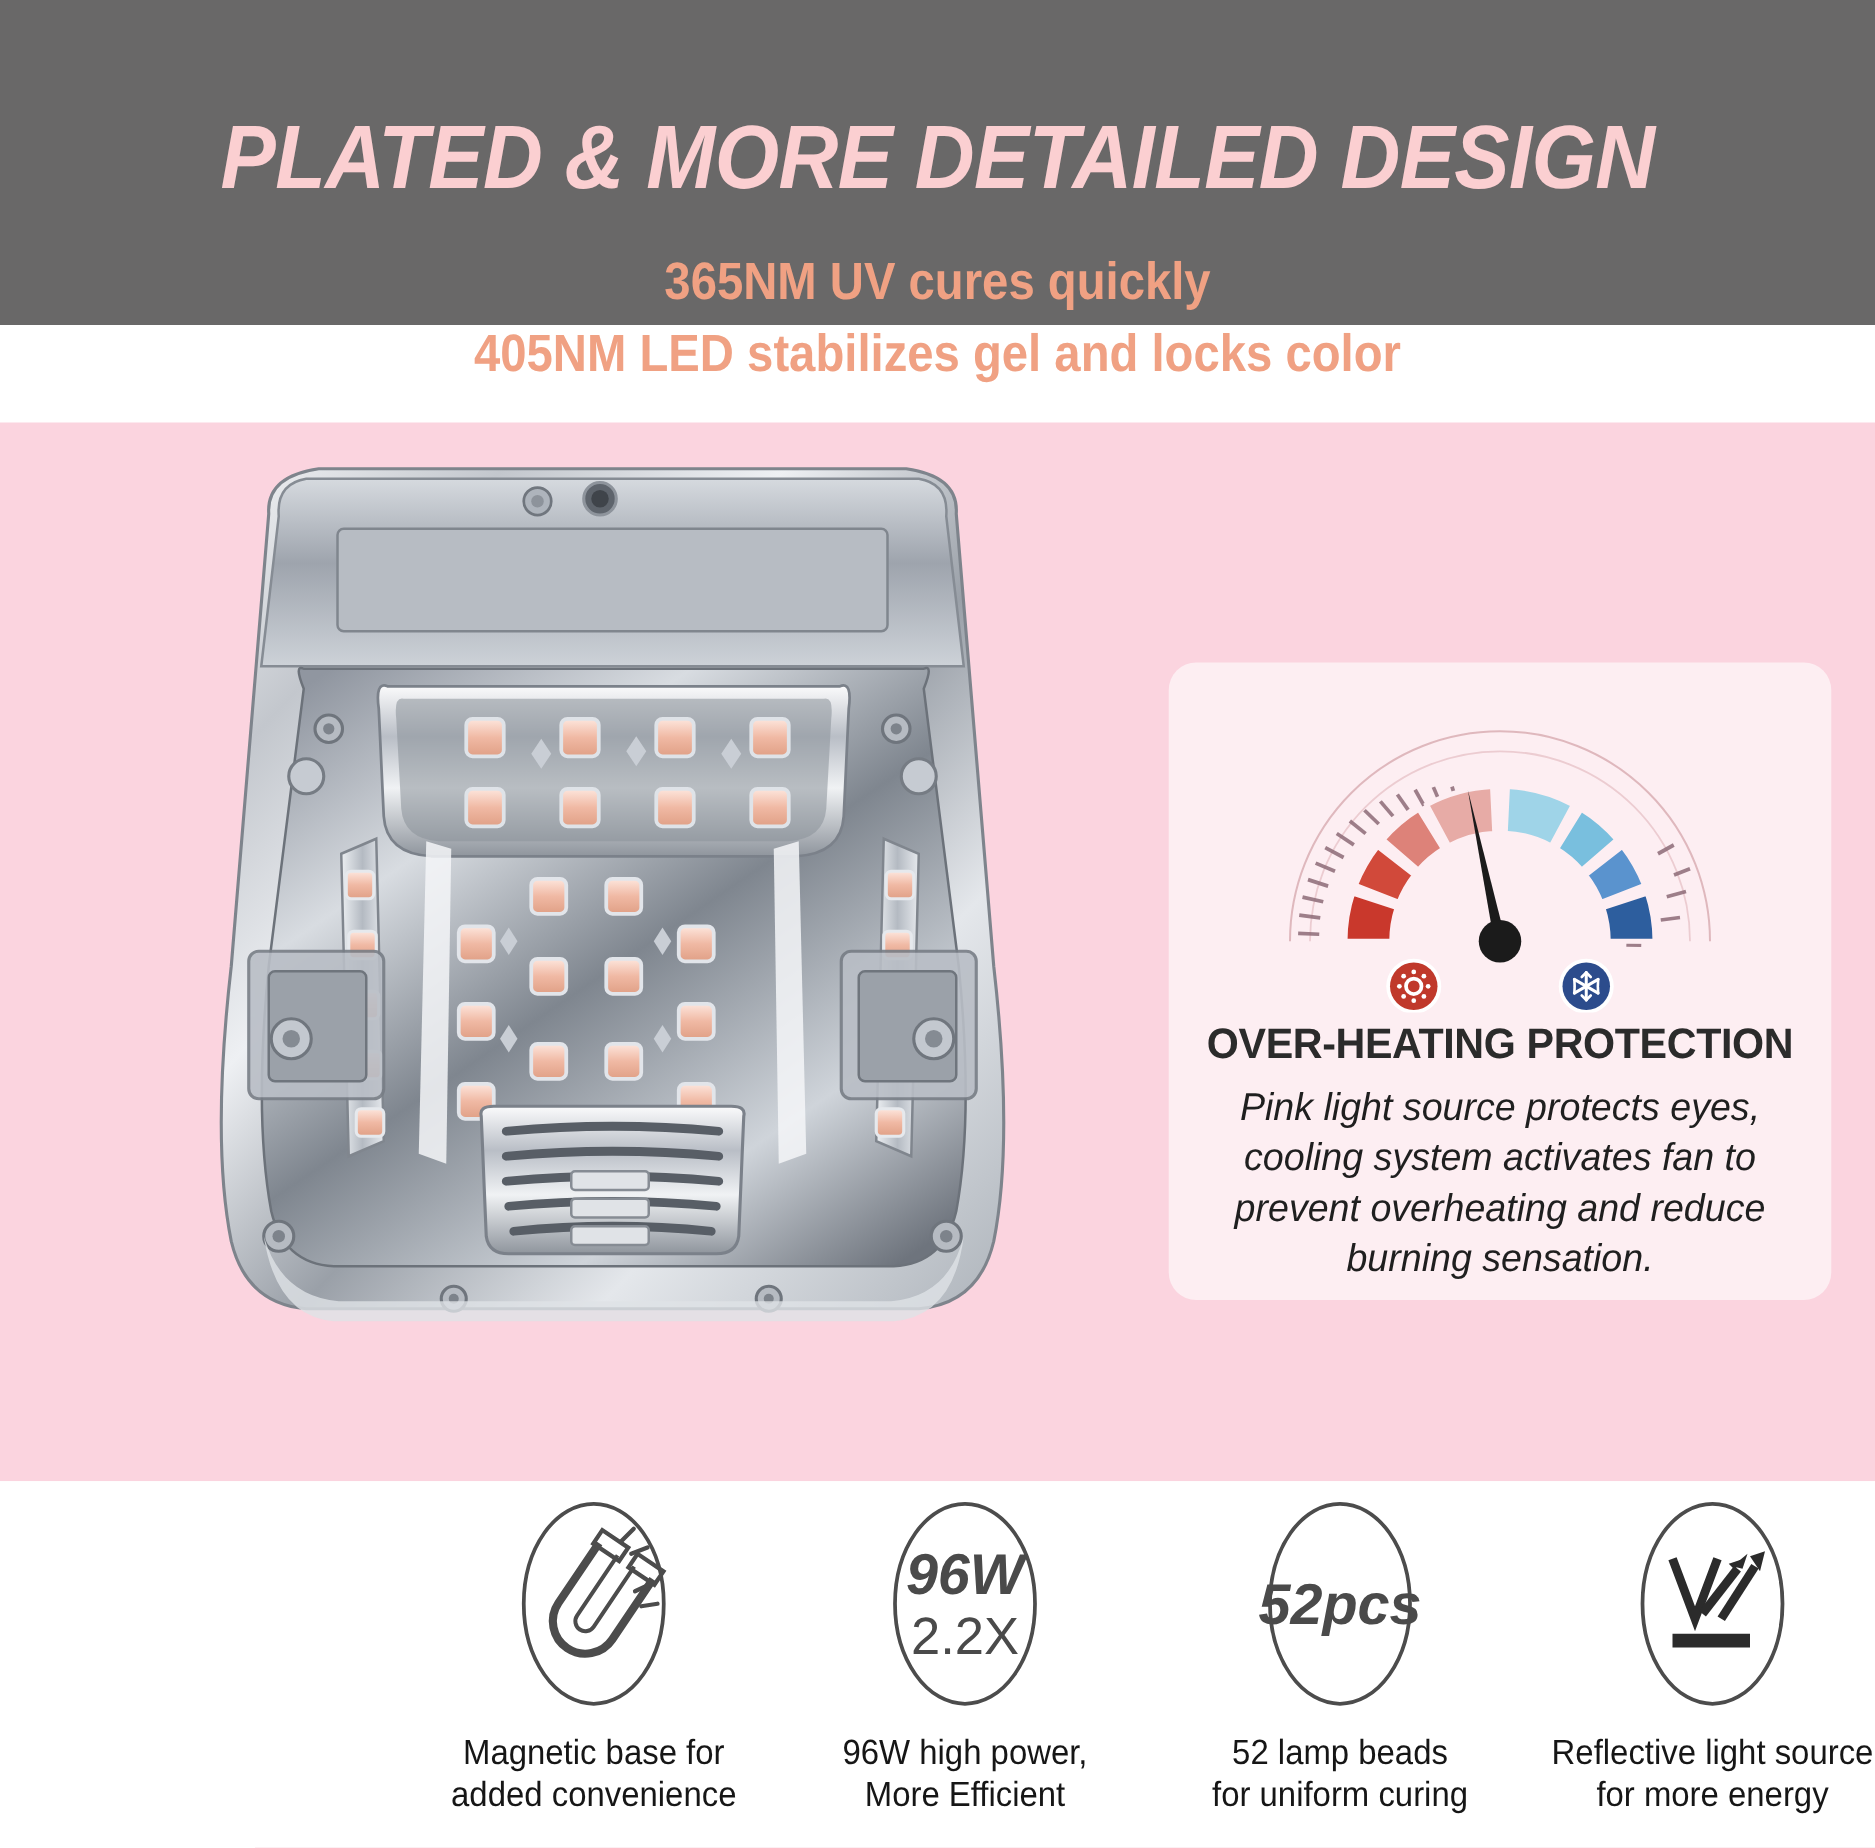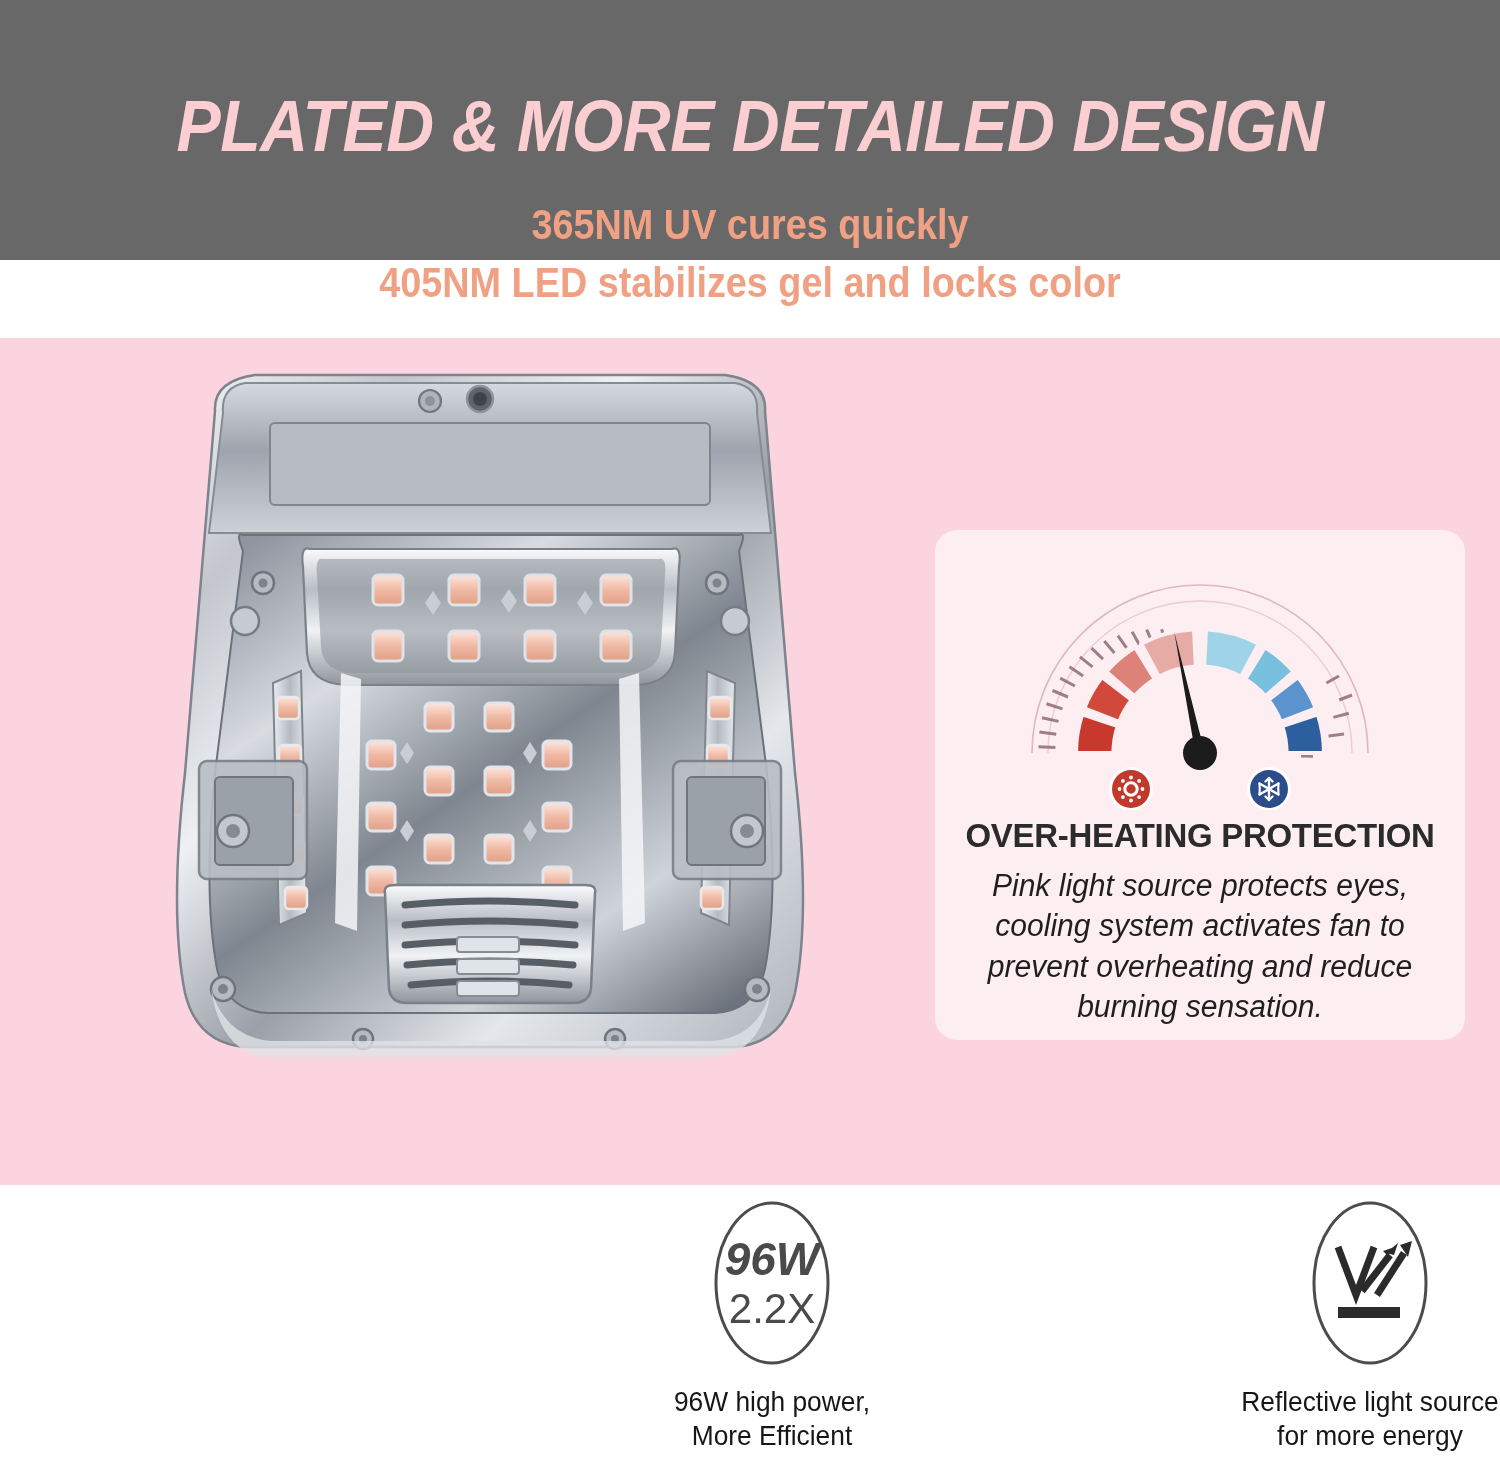--- a/index.html
+++ b/index.html
@@ -387,31 +387,58 @@
       </svg>
     </div>
     <div class="card-title">OVER-HEATING PROTECTION</div>
     <div class="card-body">Pink light source protects eyes, cooling system activates fan to prevent overheating and reduce burning sensation.</div>
   </div>
 </div>
 
 <div class="features">
 
 
+  <div class="feature" style="left:325px;">
+    <svg class="oval" viewBox="0 0 176 176" xmlns="http://www.w3.org/2000/svg">
+      <ellipse cx="88" cy="88" rx="56" ry="80" fill="none" stroke="#4c4c4c" stroke-width="3"></ellipse>
+      <g transform="rotate(34 88 92)">
+        <path d="M62 46 L62 104 A26 26 0 0 0 114 104 L114 46" fill="none" stroke="#4c4c4c" stroke-width="6.5" stroke-linecap="butt"></path>
+        <path d="M80 46 L80 104 A8 8 0 0 0 96 104 L96 46" fill="none" stroke="#4c4c4c" stroke-width="3.2"></path>
+        <rect x="58.5" y="36" width="25" height="13" fill="none" stroke="#4c4c4c" stroke-width="3.4"></rect>
+        <rect x="92.5" y="36" width="25" height="13" fill="none" stroke="#4c4c4c" stroke-width="3.4"></rect>
+      </g>
+      <g stroke="#4c4c4c" stroke-width="3.4" stroke-linecap="round">
+        <line x1="110" y1="38" x2="120" y2="28"></line>
+        <line x1="118" y1="48" x2="131" y2="43"></line>
+        <line x1="121" y1="78" x2="134" y2="72"></line>
+        <line x1="126" y1="90" x2="139" y2="88"></line>
+      </g>
+    </svg>
+    <div class="cap">Magnetic base for
+added convenience</div>
+  </div>
 
   <div class="feature" style="left:622px;">
     <svg class="oval" viewBox="0 0 176 176" xmlns="http://www.w3.org/2000/svg">
       <ellipse cx="88" cy="88" rx="56" ry="80" fill="none" stroke="#4c4c4c" stroke-width="3"></ellipse>
       <text class="bignum-a" x="88" y="80" text-anchor="middle" font-family="Liberation Sans, sans-serif">96W</text>
       <text class="bignum-b" x="88" y="128" text-anchor="middle" font-family="Liberation Sans, sans-serif">2.2X</text>
     </svg>
     <div class="cap">96W high power,
 More Efficient</div>
   </div>
 
+  <div class="feature" style="left:922px;">
+    <svg class="oval" viewBox="0 0 176 176" xmlns="http://www.w3.org/2000/svg">
+      <ellipse cx="88" cy="88" rx="56" ry="80" fill="none" stroke="#4c4c4c" stroke-width="3"></ellipse>
+      <text class="bignum-a" x="88" y="104" text-anchor="middle" font-family="Liberation Sans, sans-serif" font-size="44">52pcs</text>
+    </svg>
+    <div class="cap">52 lamp beads
+for uniform curing</div>
+  </div>
 
   <div class="feature" style="left:1220px;">
     <svg class="oval" viewBox="0 0 176 176" xmlns="http://www.w3.org/2000/svg">
       <ellipse cx="88" cy="88" rx="56" ry="80" fill="none" stroke="#4c4c4c" stroke-width="3"></ellipse>
       <path d="M56 52 L74 100 L92 52" fill="none" stroke="#2b2b2b" stroke-width="7" stroke-linecap="butt"></path>
       <path d="M80 96 L108 60" fill="none" stroke="#2b2b2b" stroke-width="7"></path>
       <path d="M113 52 l-12 4 l5 5 l-4 4 l11 -13 Z" fill="#2b2b2b"></path>
       <path d="M104 58 L116 48 L112 60 Z" fill="#2b2b2b"></path>
       <path d="M95 100 L122 58" fill="none" stroke="#2b2b2b" stroke-width="7"></path>
       <path d="M118 50 L130 46 L126 62 Z" fill="#2b2b2b"></path>

